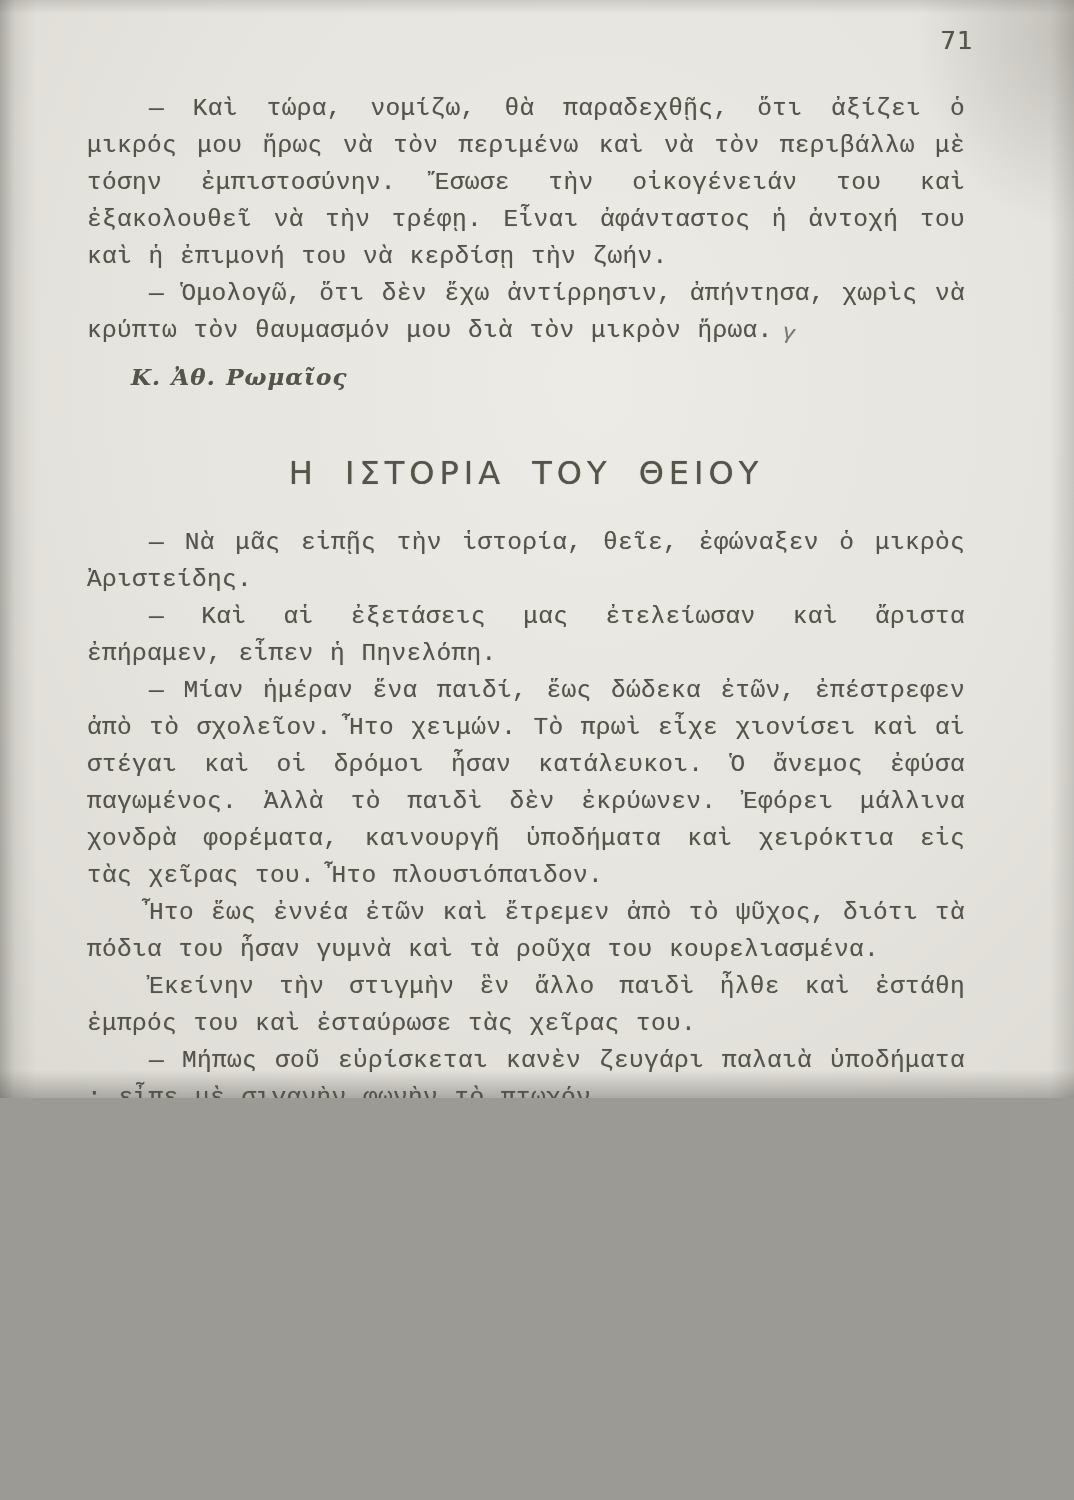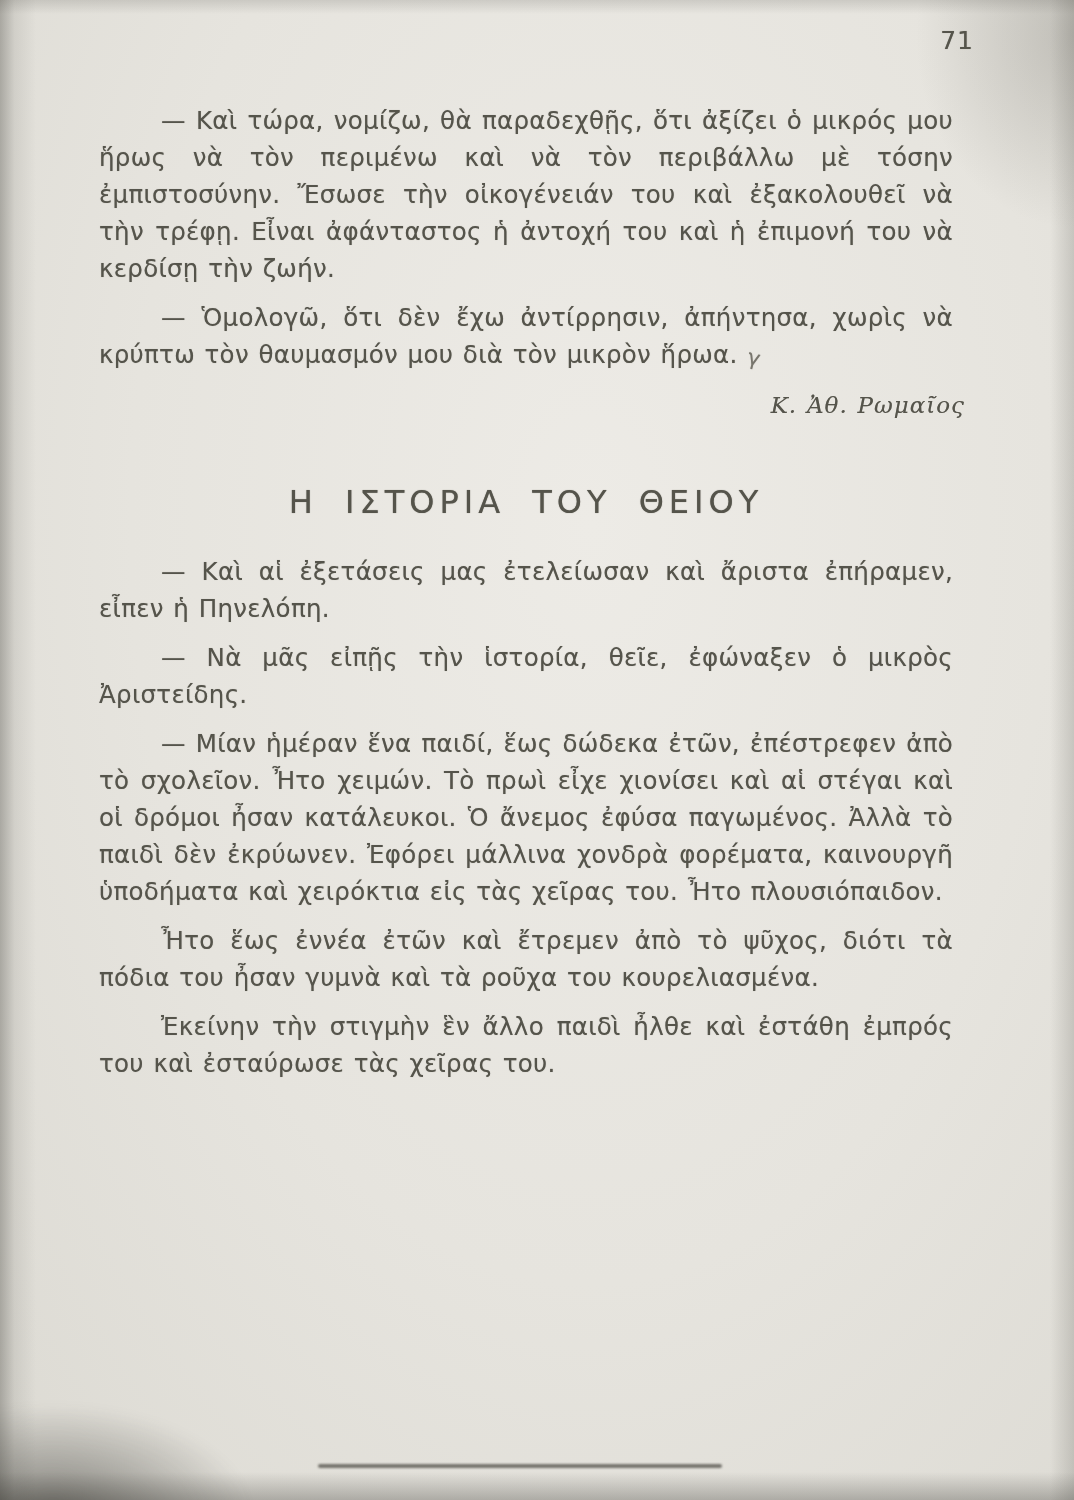--- a/index.html
+++ b/index.html
@@ -3,21 +3,21 @@
 <meta charset="utf-8">
 <style>
   html, body { margin: 0; padding: 0; }
   body {
     width: 1074px; height: 1500px; overflow: hidden;
     background: #9b9a94;
     font-family: "DejaVu Sans", "Liberation Sans", sans-serif;
   }
   .page {
     position: relative;
-    width: 1074px; height: 1500px;
+    width: 1074px; height: 1098px;
     background: radial-gradient(ellipse at 55% 35%, #edebe6 0%, #e6e4de 55%, #dcdad3 100%);
     color: #55544b;
     overflow: hidden;
   }
   
   .edge-left  { position: absolute; left: 0; top: 0; width: 36px; height: 1500px;
     background: linear-gradient(to right, rgba(62,61,55,0.34), rgba(62,61,55,0.10) 40%, rgba(62,61,55,0) 100%); }
   .edge-right { position: absolute; right: 0; top: 0; width: 24px; height: 1500px;
     background: linear-gradient(to left, rgba(62,61,55,0.18), rgba(62,61,55,0)); }
   .edge-top   { position: absolute; left: 0; top: 0; right: 0; height: 14px;
@@ -36,27 +36,27 @@
     position: absolute; top: 26px; right: 100px;
     font-size: 25px; letter-spacing: 1px;
     text-shadow: 0 0 0.7px rgba(85,84,75,0.6);
   }
   .text-block {
     position: absolute; left: 87px; top: 90px; width: 878px;
     font-size: 24.5px; line-height: 37px;
     text-align: justify;
     letter-spacing: 0.3px; word-spacing: 1.5px;
   }
-  .text-block p { margin: 12px; text-indent: 62px; }
+  .text-block p { margin: 0; text-indent: 62px; font-family: Liberation Mono, monospace; }
   .body-p { text-shadow: 0 0 0.7px rgba(85,84,75,0.5); }
   .signature {
     margin-top: 8px; padding-left: 44px;
-    text-align: right; text-indent: 0;
+    text-align: left; text-indent: 0;
     font-family: "DejaVu Serif", "Liberation Serif", serif;
-    font-style: italic; font-weight: normal;
+    font-style: italic; font-weight: bold;
     font-size: 23px; letter-spacing: 1px;
     text-shadow: 0 0 0.6px rgba(85,84,75,0.5);
   }
   .heading {
     margin: 60px 0 32px; text-align: center; text-indent: 0;
     font-size: 32px; font-weight: normal;
     letter-spacing: 5px; word-spacing: 12px;
     text-shadow: 0 0 0.9px rgba(85,84,75,0.75);
   }
   .pen-mark {
@@ -83,20 +83,21 @@
 
   <main class="text-block">
 
     <p class="body-p">— Καὶ τώρα, νομίζω, θὰ παραδεχθῇς, ὅτι ἀξίζει ὁ μικρός μου ἥρως νὰ τὸν περιμένω καὶ νὰ τὸν περιβάλλω μὲ τόσην ἐμπιστοσύνην. Ἔσωσε τὴν οἰκογένειάν του καὶ ἐξακολουθεῖ νὰ τὴν τρέφῃ. Εἶναι ἀφάνταστος ἡ ἀντοχή του καὶ ἡ ἐπιμονή του νὰ κερδίσῃ τὴν ζωήν.</p>
     <p class="body-p"><span>— Ὁμολογῶ, ὅτι δὲν ἔχω ἀντίρρησιν, ἀπήντησα, χωρὶς νὰ κρύπτω τὸν θαυμασμόν μου διὰ τὸν μικρὸν ἥρωα.</span><span class="pen-mark">γ</span></p>
 
     <div class="signature">Κ. Ἀθ. Ρωμαῖος</div>
 
     <h1 class="heading">Η ΙΣΤΟΡΙΑ ΤΟΥ ΘΕΙΟΥ</h1>
 
+    <p class="body-p">— Νὰ μᾶς εἰπῇς τὴν ἱστορία, θεῖε, ἐφώναξεν ὁ μικρὸς Ἀριστείδης.</p>
     <p class="body-p">— Καὶ αἱ ἐξετάσεις μας ἐτελείωσαν καὶ ἄριστα ἐπήραμεν, εἶπεν ἡ Πηνελόπη.</p>
-    <p class="body-p">— Νὰ μᾶς εἰπῇς τὴν ἱστορία, θεῖε, ἐφώναξεν ὁ μικρὸς Ἀριστείδης.</p>
     <p class="body-p">— Μίαν ἡμέραν ἕνα παιδί, ἕως δώδεκα ἐτῶν, ἐπέστρεφεν ἀπὸ τὸ σχολεῖον. Ἦτο χειμών. Τὸ πρωὶ εἶχε χιονίσει καὶ αἱ στέγαι καὶ οἱ δρόμοι ἦσαν κατάλευκοι. Ὁ ἄνεμος ἐφύσα παγωμένος. Ἀλλὰ τὸ παιδὶ δὲν ἐκρύωνεν. Ἐφόρει μάλλινα χονδρὰ φορέματα, καινουργῆ ὑποδήματα καὶ χειρόκτια εἰς τὰς χεῖρας του. Ἦτο πλουσιόπαιδον.</p>
     <p class="body-p">Ἦτο ἕως ἐννέα ἐτῶν καὶ ἔτρεμεν ἀπὸ τὸ ψῦχος, διότι τὰ πόδια του ἦσαν γυμνὰ καὶ τὰ ροῦχα του κουρελιασμένα.</p>
     <p class="body-p">Ἐκείνην τὴν στιγμὴν ἓν ἄλλο παιδὶ ἦλθε καὶ ἐστάθη ἐμπρός του καὶ ἐσταύρωσε τὰς χεῖρας του.</p>
+    <p class="body-p">— Μήπως σοῦ εὑρίσκεται κανὲν ζευγάρι παλαιὰ ὑποδήματα ; εἶπε μὲ σιγανὴν φωνὴν τὸ πτωχόν.</p>
 
   </main>
 </div>
 
 </body></html>

